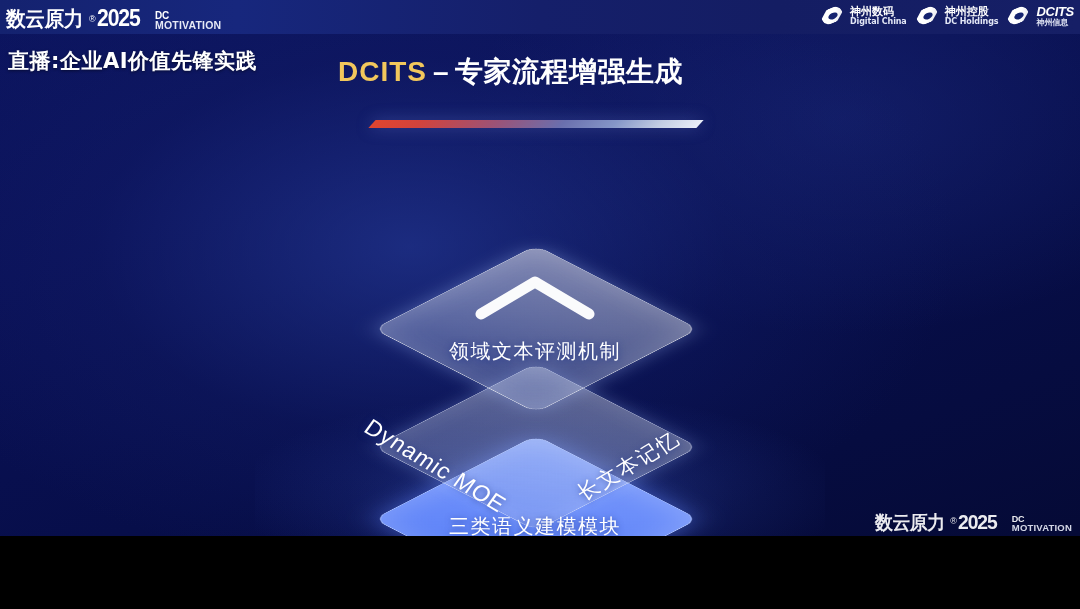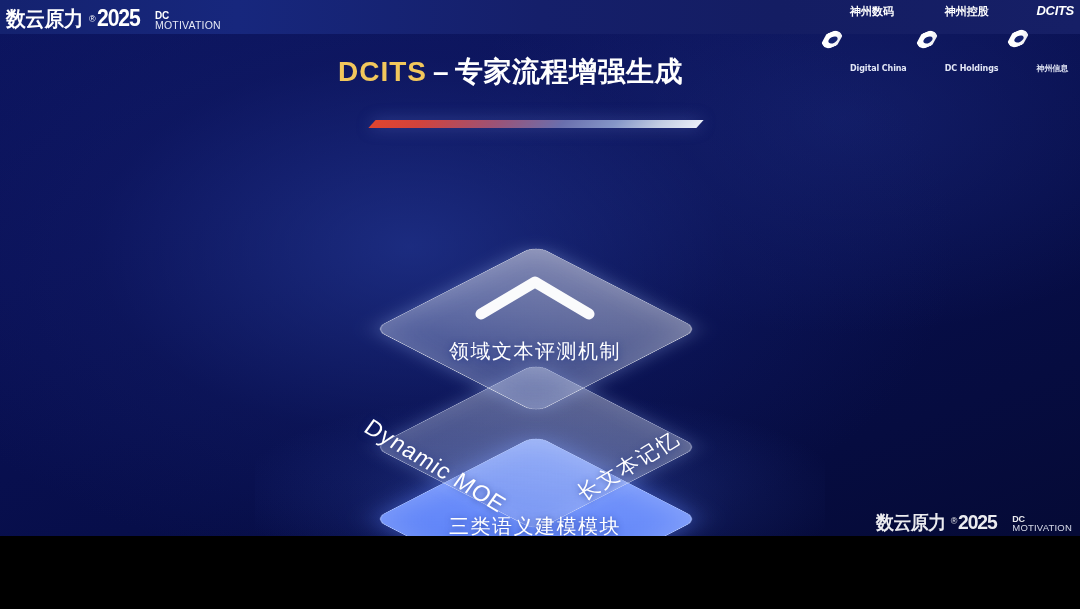--- a/index.html
+++ b/index.html
@@ -71,21 +71,21 @@
   .brand-dcm .dc {
     display: block;
     font-size: 10px;
     font-weight: bold;
     letter-spacing: -0.2px;
     color: #fff;
   }
   .brand-dcm .mot {
     display: block;
     font-size: 10.5px;
-    font-weight: normal;
+    font-weight: bold;
     letter-spacing: 0.2px;
     color: #e6e9f5;
   }
 
   
   .partner-logos {
     position: absolute;
     right: 6px; top: 4px;
     display: flex;
     align-items: flex-end;
@@ -140,21 +140,20 @@
     letter-spacing: -0.3px;
   }
   .logo-text .l2 {
     display: block;
     font-family: "DejaVu Sans", sans-serif;
     font-size: 8px;
     font-weight: bold;
     color: #e3e7f6;
     white-space: nowrap;
     letter-spacing: -0.1px;
-    margin-top: 48px;
   }
 
   
   .live-line {
     position: absolute;
     left: 8px; top: 47px;
     font-family: "DejaVu Sans", sans-serif;
     font-size: 21px;
     font-weight: bold;
     letter-spacing: 0.5px;
@@ -376,20 +375,21 @@
         <span class="logo-mark"></span>
         <span class="logo-text">
           <span class="l1 latin">DCITS</span>
           <span class="l2">神州信息</span>
         </span>
       </div>
 
     </div>
   </div>
 
+  <div class="live-line">直播:企业AI价值先锋实践</div>
 
   <div class="slide-title">
     <span class="epag">DCITS</span><span class="dash">–</span><span class="cn">专家流程增强生成</span>
   </div>
 
   <div class="accent-bar"></div>
 
 
   <div class="stack">
 

